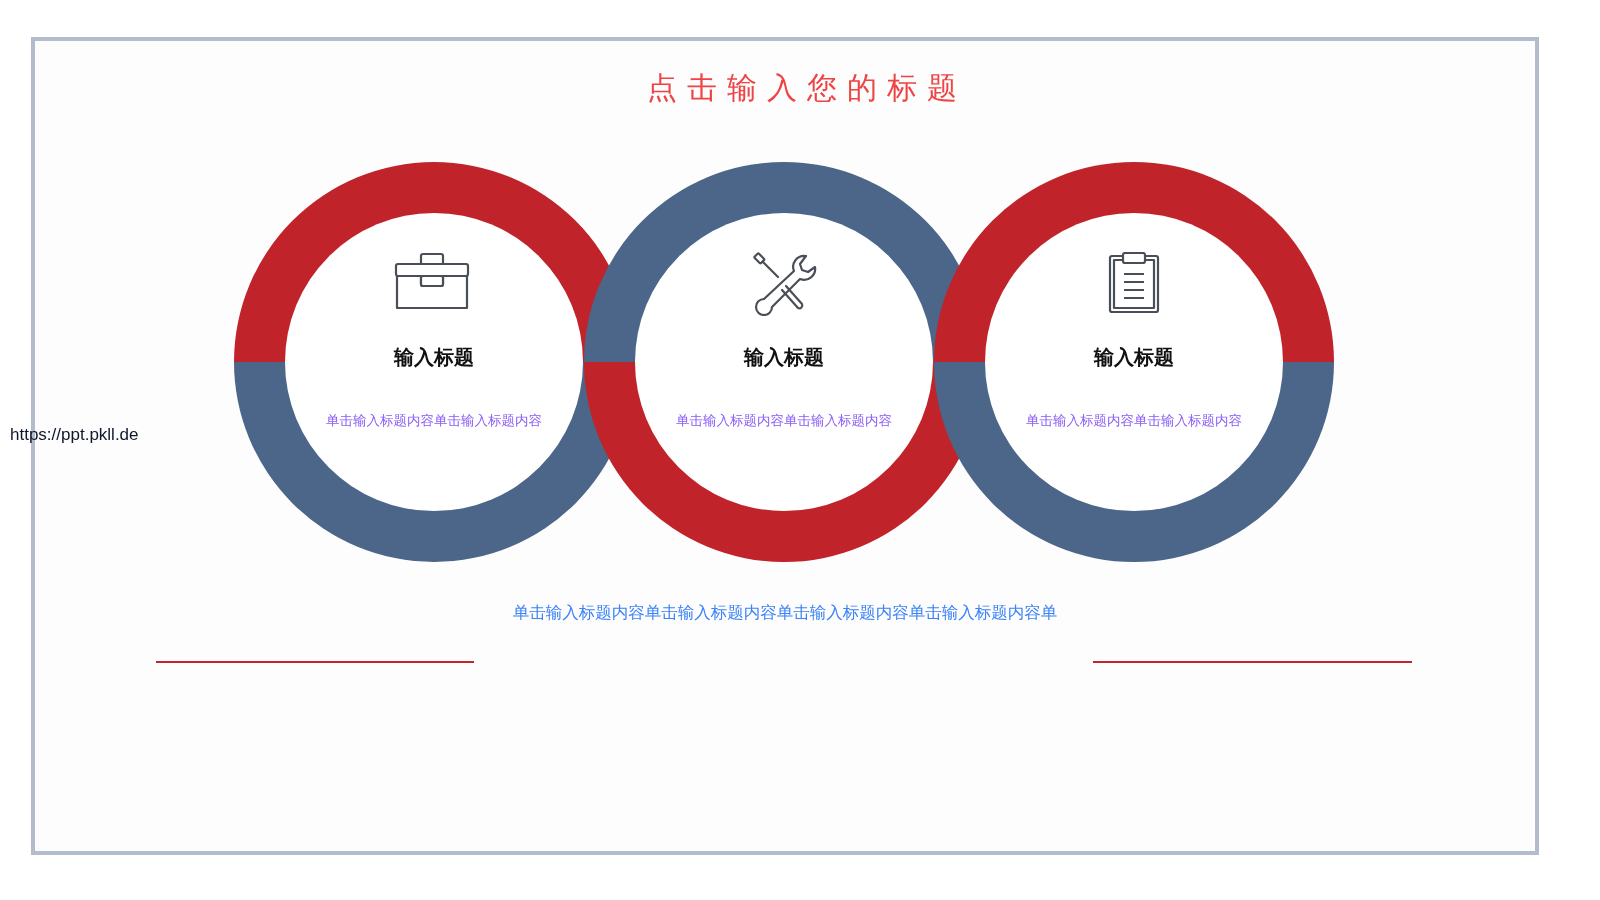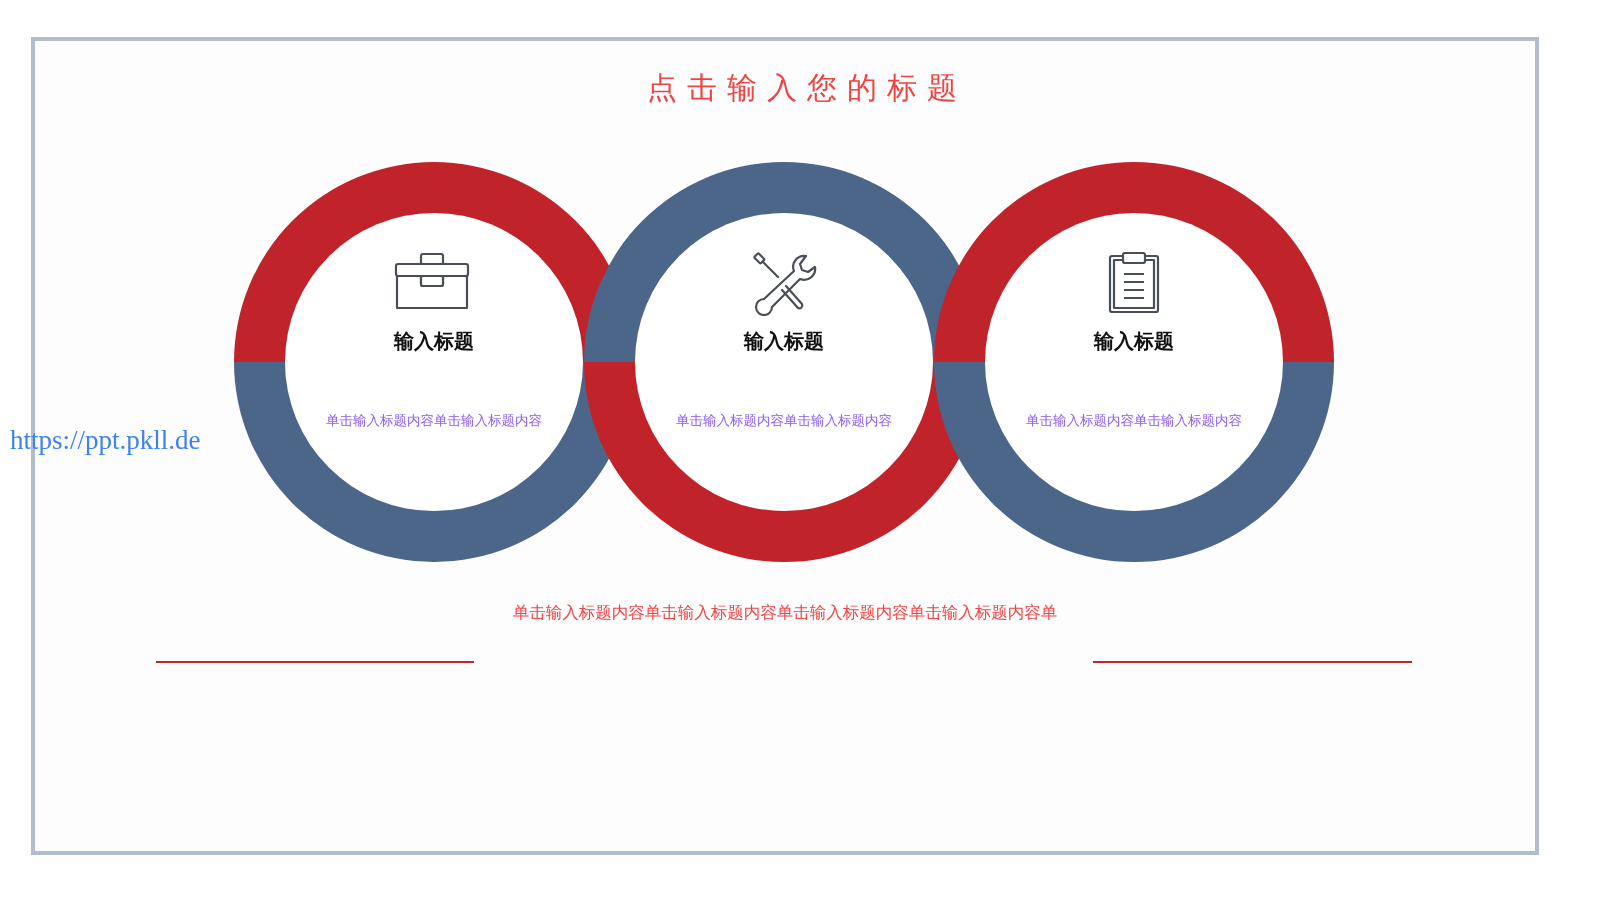--- a/index.html
+++ b/index.html
@@ -1,25 +1,25 @@
 <!DOCTYPE html>
 <html><head>
 <meta charset="utf-8">
 <style>
   html, body { margin:0; padding:0; background:#ffffff; }
   body { width:1600px; height:900px; position:relative; overflow:hidden; font-family:"DejaVu Sans","Liberation Sans",sans-serif; }
   .frame { position:absolute; left:31px; top:37px; width:1500px; height:810px; border:4px solid #b3bccb; background:#fdfdfe; }
   .title { position:absolute; left:0; width:1600px; top:68px; text-align:center; font-size:30px; letter-spacing:10px; color:#ef4444;margin-left:7px; }
-  .watermark { position:absolute; left:10px; top:425px; font-family:Liberation Serif, serif; font-size:27px; color:#3b82f6; letter-spacing:0px; }
+  .watermark { position:absolute; left:10px; top:425px; font-family:Liberation Sans, sans-serif; font-size:17px; color:#0f172a; letter-spacing:0px; }
   svg.rings { position:absolute; left:0; top:0; }
   .node { position:absolute; width:296px; text-align:center; }
   .node .icon { position:absolute; left:108px; top:0; width:80px; height:64px; }
-  .node .ntitle { position:absolute; left:0; width:296px; top:76px; font-size:20px; font-weight:bold; color:#111; }
+  .node .ntitle { position:absolute; left:0; width:296px; top:92px; font-size:20px; font-weight:bold; color:#111; }
   .node .ntext { position:absolute; left:0; width:296px; top:160px; font-size:13.5px; color:#8b5cf6; white-space:nowrap; }
-  .bottom-text { position:absolute; left:470px; width:630px; top:600px; text-align:center; font-size:16.5px; line-height:25px; color:#ef4444; }
+  .bottom-text { position:absolute; left:470px; width:630px; top:600px; text-align:center; font-size:16.5px; line-height:25px; color:#3b82f6; }
   .rule { position:absolute; height:2px; background:#c0262b; top:661px; }
 </style>
 </head>
 <body>
 
 <div class="frame"></div>
 
 <div class="title">点击输入您的标题</div>
 
 <div class="watermark">https://ppt.pkll.de</div>

